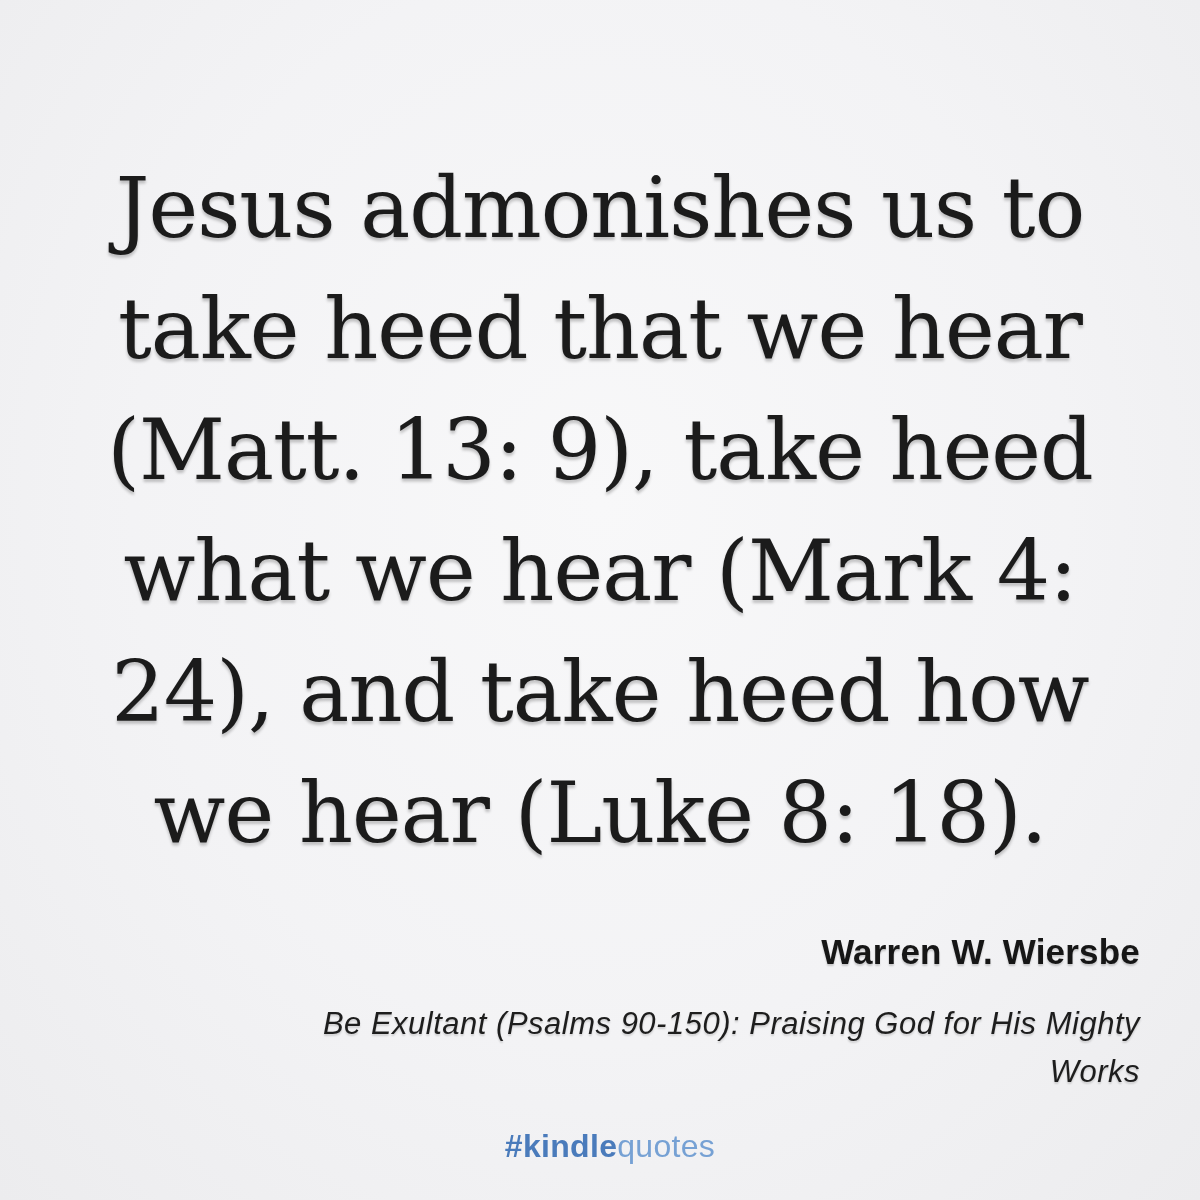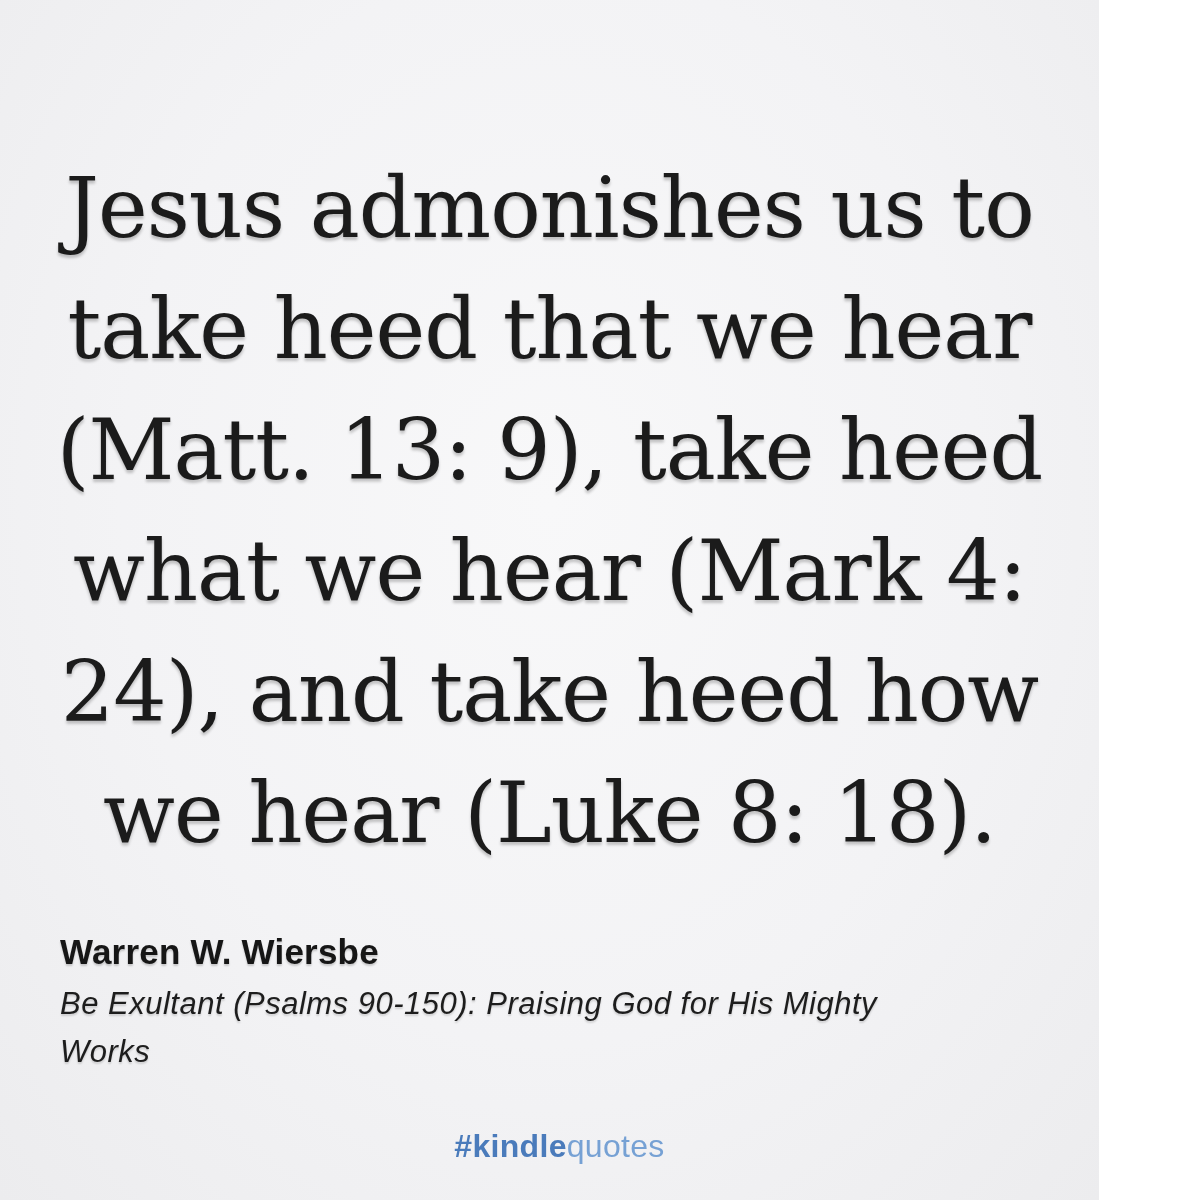--- a/index.html
+++ b/index.html
@@ -1,21 +1,21 @@
 <!DOCTYPE html>
 <html><head>
 <meta charset="utf-8">
 <style>
   html, body {
     margin: 0;
     padding: 0;
   }
   .card {
     position: relative;
-    width: 1099px;
+    width: 1200px;
     height: 1200px;
     overflow: hidden;
     background: radial-gradient(ellipse at 50% 42%, #f8f8f9 0%, #f3f3f5 55%, #ececee 100%);
     font-family: "Liberation Sans", sans-serif;
   }
   .quote {
     position: absolute;
     top: 148px;
     left: 40px;
     right: 40px;
@@ -27,31 +27,31 @@
     color: #1b1b1b;
     letter-spacing: -1px;
     white-space: pre-line;
     text-shadow: 0 3px 3px rgba(0,0,0,0.22);
   }
   .attribution {
     position: absolute;
     top: 932px;
     left: 60px;
     right: 60px;
-    text-align: left;
+    text-align: right;
   }
   .author {
     font-size: 35px;
     font-weight: 700;
     color: #161616;
     letter-spacing: 0.2px;
     text-shadow: 0 2px 2px rgba(0,0,0,0.18);
   }
   .book-title {
-    margin-top: 8px;
+    margin-top: 28px;
     font-size: 31px;
     font-style: italic;
     font-weight: 400;
     color: #1d1d1d;
     line-height: 1.55;
     letter-spacing: 0.5px;
     white-space: pre-line;
     text-shadow: 0 2px 2px rgba(0,0,0,0.15);
   }
   .footer {

